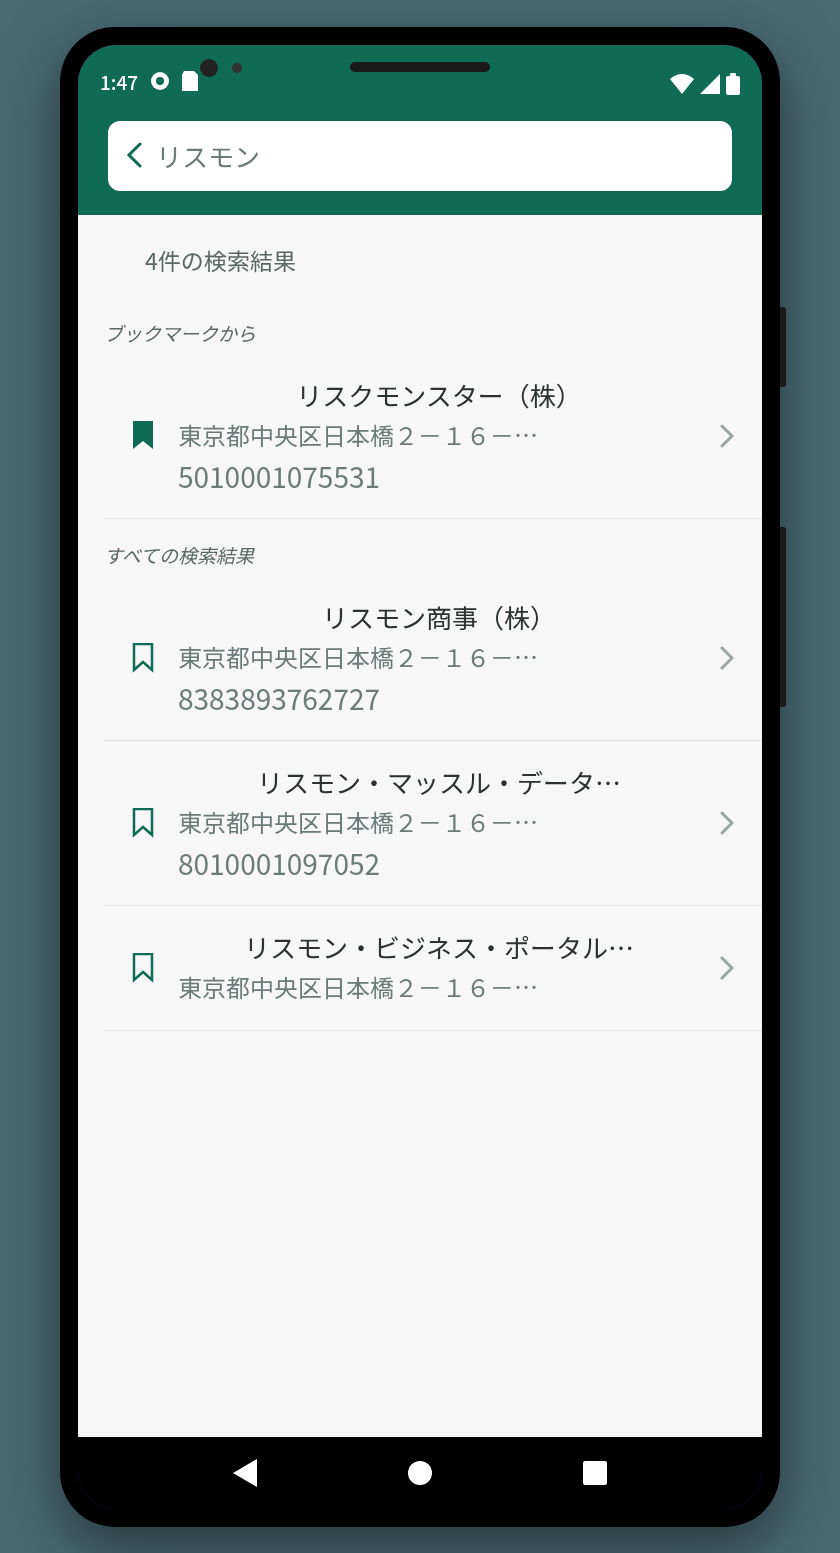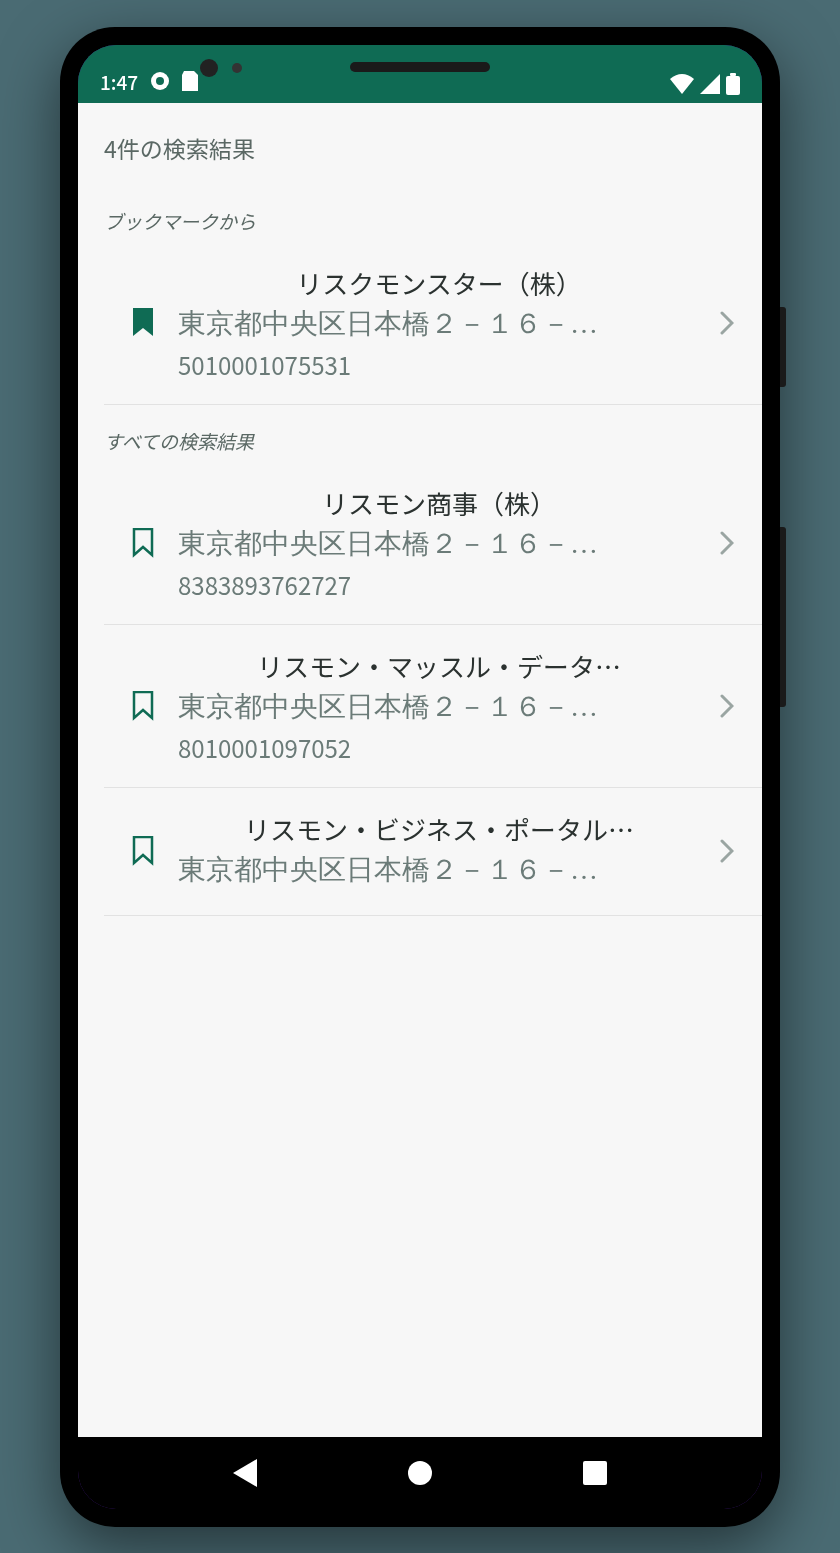--- a/index.html
+++ b/index.html
@@ -111,20 +111,21 @@
     }
     .content {
       flex: 1;
       background: #f7f7f7;
       overflow-y: auto;
     }
     .result-count {
       font-size: 23px;
       color: #5a6864;
       padding: 28px 26px 20px 26px;
+      margin-left: 41px;
     }
     .section-label {
       font-size: 19px;
       color: #5a6864;
       padding: 22px 26px 8px 26px;
       font-style: italic;
     }
     .result-item {
       display: flex;
       align-items: center;
@@ -149,30 +150,29 @@
       font-size: 26px;
       color: #2b3230;
       font-weight: 400;
       white-space: nowrap;
       overflow: hidden;
       text-overflow: ellipsis;
       margin-bottom: 4px;
       text-align: center;
     }
     .result-address {
-      font-size: 28px;
+      font-size: 24px;
       color: #6b7b78;
       white-space: nowrap;
       overflow: hidden;
       text-overflow: ellipsis;
       margin-bottom: 4px;
-      font-family: Liberation Serif, serif;
     }
     .result-id {
-      font-size: 24px;
+      font-size: 28px;
       color: #6b7b78;
     }
     .chevron-right {
       color: #9aa5a2;
       flex-shrink: 0;
       font-size: 28px;
       padding-right: 8px;
     }
     .nav-bar {
       height: 72px;
@@ -231,20 +231,30 @@
         </span>
         <span class="status-icon">
           <svg width="14" height="22" viewBox="0 0 14 22">
               <rect x="0" y="3" width="14" height="19" rx="2" fill="#fff"></rect>
               <rect x="4" y="0" width="6" height="3" rx="1" fill="#fff"></rect>
             </svg>
         </span>
       </div>
     </div>
 
+    <div class="header-bar">
+      <div class="search-box">
+        <span class="back-chevron">
+          <svg width="16" height="26" viewBox="0 0 16 26">
+              <path d="M14 2 L3 13 L14 24" stroke="#0f6b54" stroke-width="3" fill="none" stroke-linecap="round"></path>
+            </svg>
+        </span>
+        <input class="search-input" type="text" value="リスモン" style="">
+      </div>
+    </div>
 
     <div class="content">
       <div class="result-count">4件の検索結果</div>
 
       <div class="section-label">ブックマークから</div>
 
       <div class="result-item">
         <div class="bookmark-icon">
           <svg width="24" height="30" viewBox="0 0 24 30">
               <path d="M2 0 L22 0 L22 28 L12 20 L2 28 Z" fill="#0f6b54"></path>

